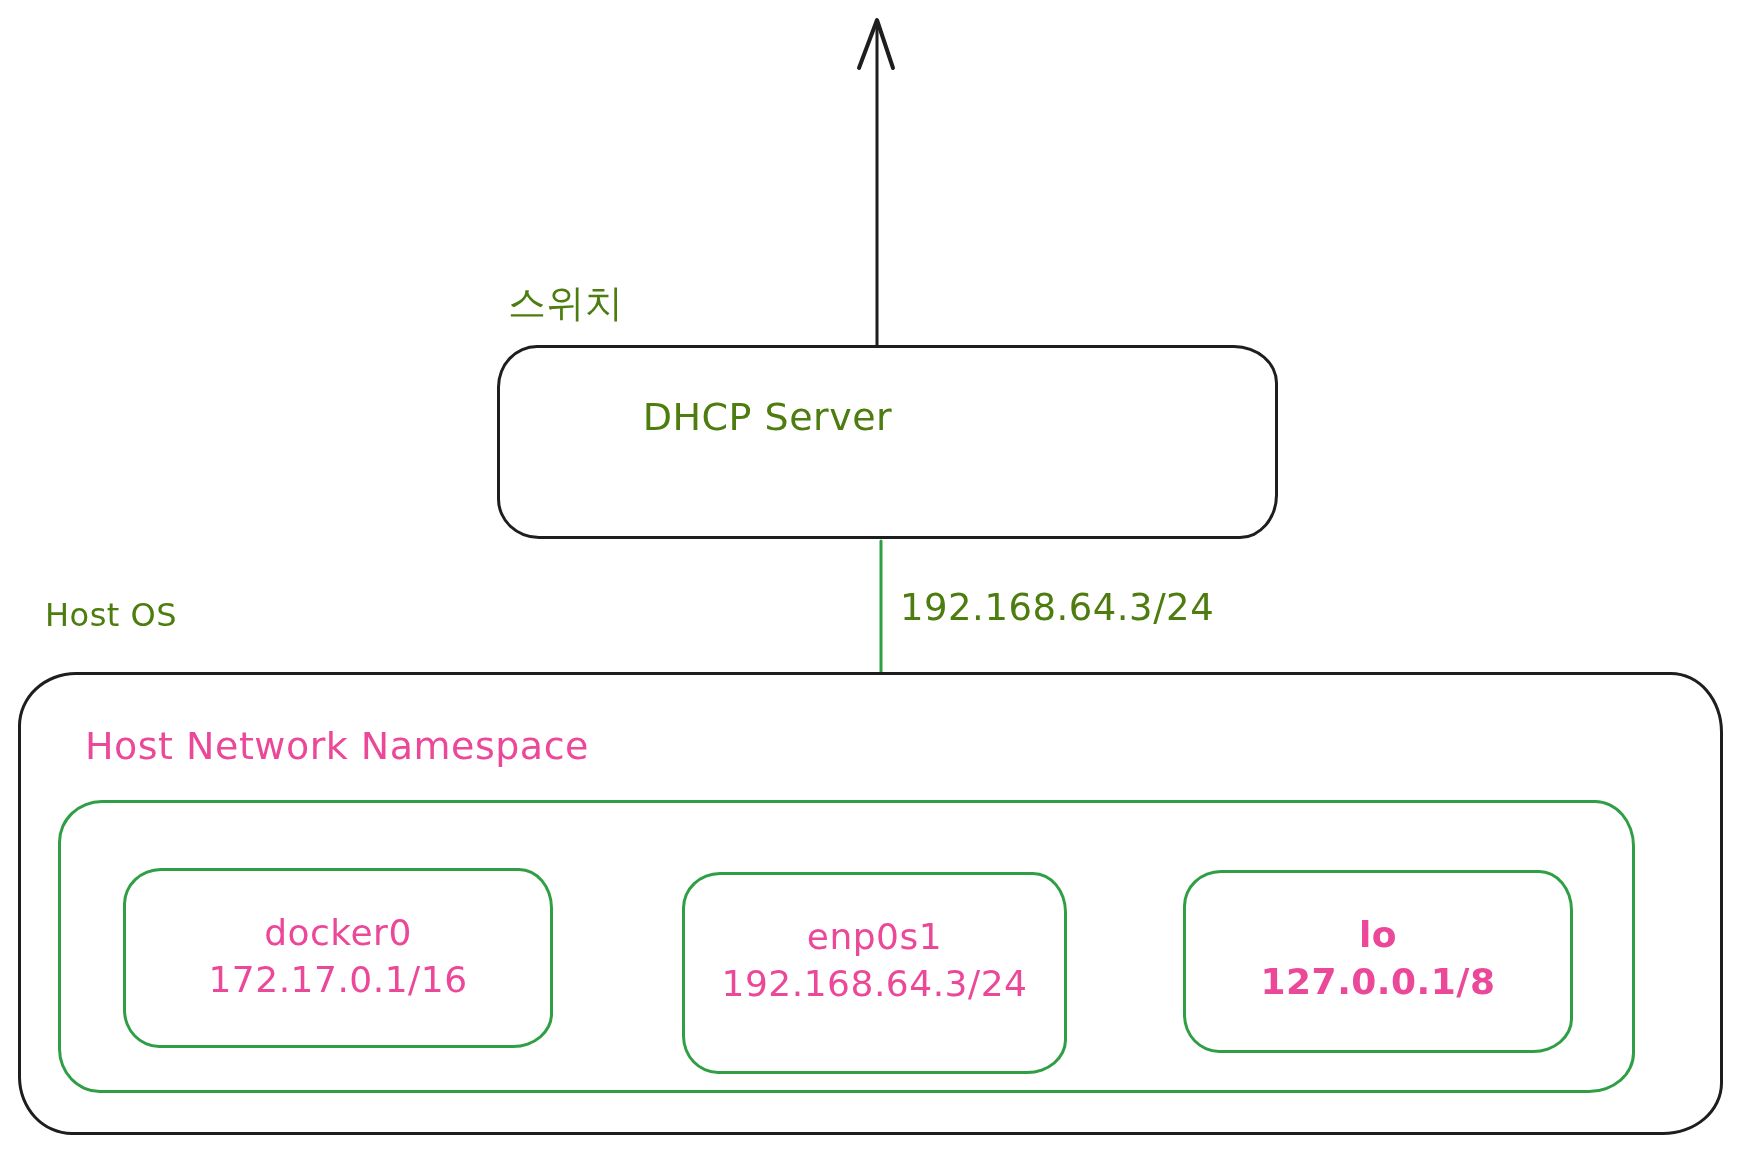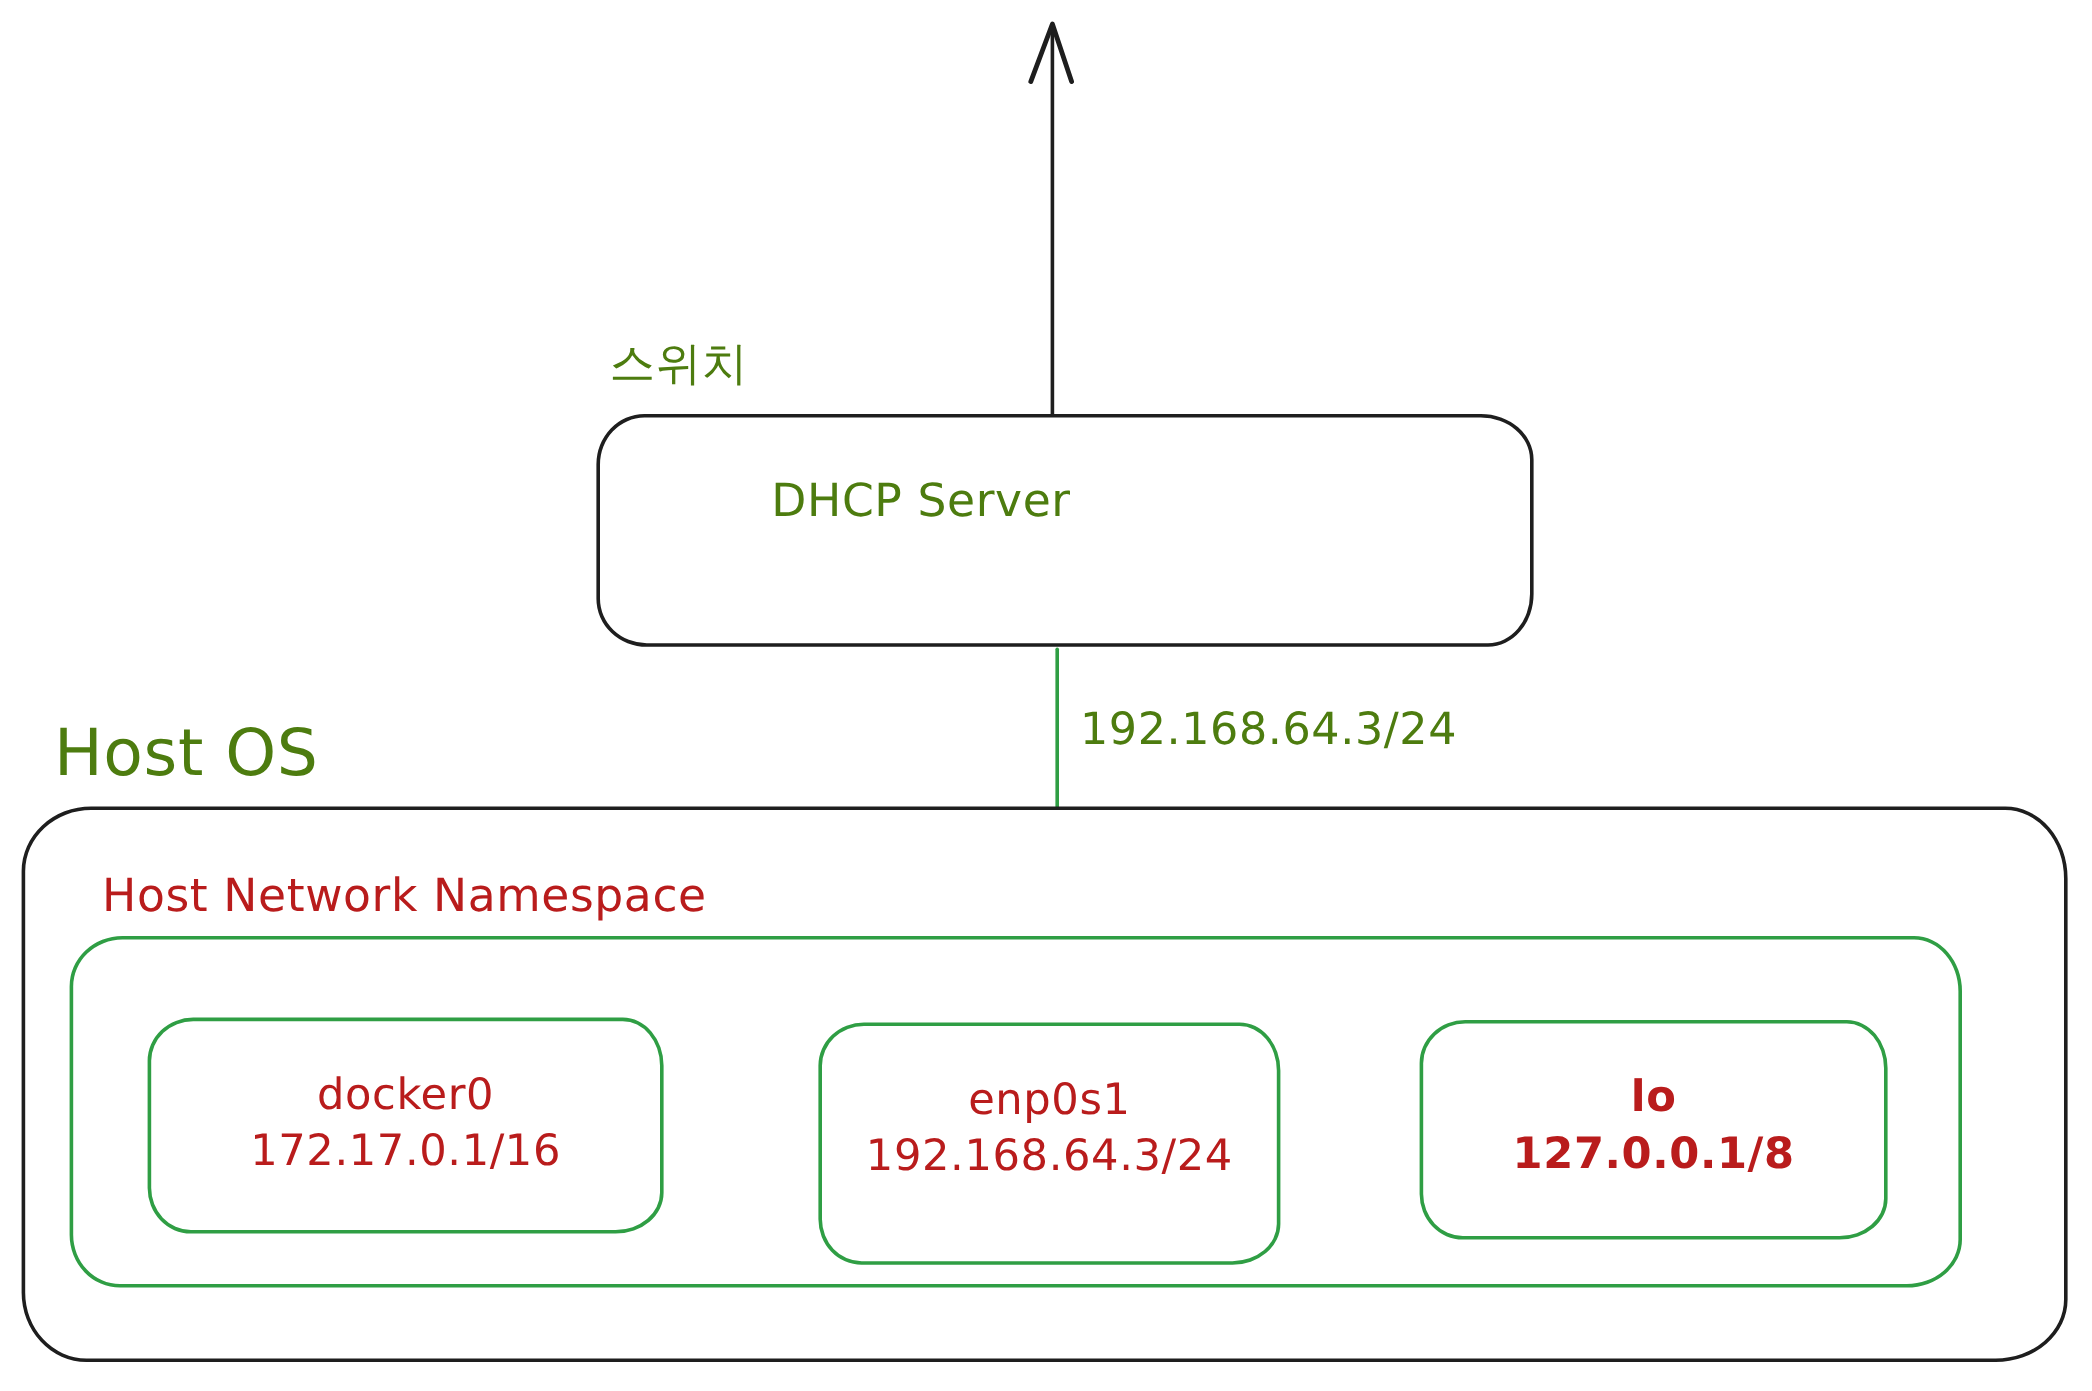--- a/index.html
+++ b/index.html
@@ -24,46 +24,47 @@
     width: 1743px;
     height: 1159px;
     pointer-events: none;
   }
   .label {
     position: absolute;
     white-space: nowrap;
     letter-spacing: 0.5px;
   }
   .ink { color: #4d7c0f; }
-  .green { color: #b91c1c; }
+  .green { color: #ec4899; }
   .node {
     position: absolute;
     background: #ffffff;
     box-sizing: border-box;
   }
   .node-black {
     border: 3px solid #1e1e1e;
   }
   .node-green {
     border: 3px solid #2f9e44;
+    margin-top: 20px;
   }
   .node-text {
     position: absolute;
     text-align: center;
     letter-spacing: 0.5px;
   }
   .node-text div { white-space: nowrap; }
 
   
   .switch-label     { left: 508px; top: 278px; font-size: 38px; }
   .dhcp-box         { left: 497px; top: 345px; width: 781px; height: 194px;
                       border-radius: 40px 44px 38px 42px / 42px 38px 44px 40px; }
   .dhcp-text        { left: 0; top: 44px; width: 535px; font-size: 38px; line-height: 50px; }
   .uplink-label     { left: 900px; top: 586px; font-size: 37px; }
-  .hostos-label     { left: 45px;  top: 596px; font-size: 54px; }
+  .hostos-label     { left: 45px;  top: 596px; font-size: 32px; }
   .hostos-box       { left: 18px;  top: 672px; width: 1705px; height: 463px;
                       border-width: 3.5px;
                       border-radius: 58px 52px 60px 54px / 54px 60px 52px 58px; }
   .namespace-label  { left: 85px;  top: 724px; font-size: 38px; }
   .namespace-box    { left: 58px;  top: 780px; width: 1577px; height: 293px;
                       border-radius: 44px 40px 46px 42px / 42px 46px 40px 44px; }
   .iface-box        { border-radius: 38px 34px 40px 36px / 36px 40px 34px 38px; }
   .iface-docker0    { left: 123px; top: 848px; width: 430px; height: 180px; }
   .iface-enp0s1     { left: 682px; top: 852px; width: 385px; height: 202px; }
   .iface-lo         { left: 1183px; top: 850px; width: 390px; height: 183px; font-weight: bold; }

